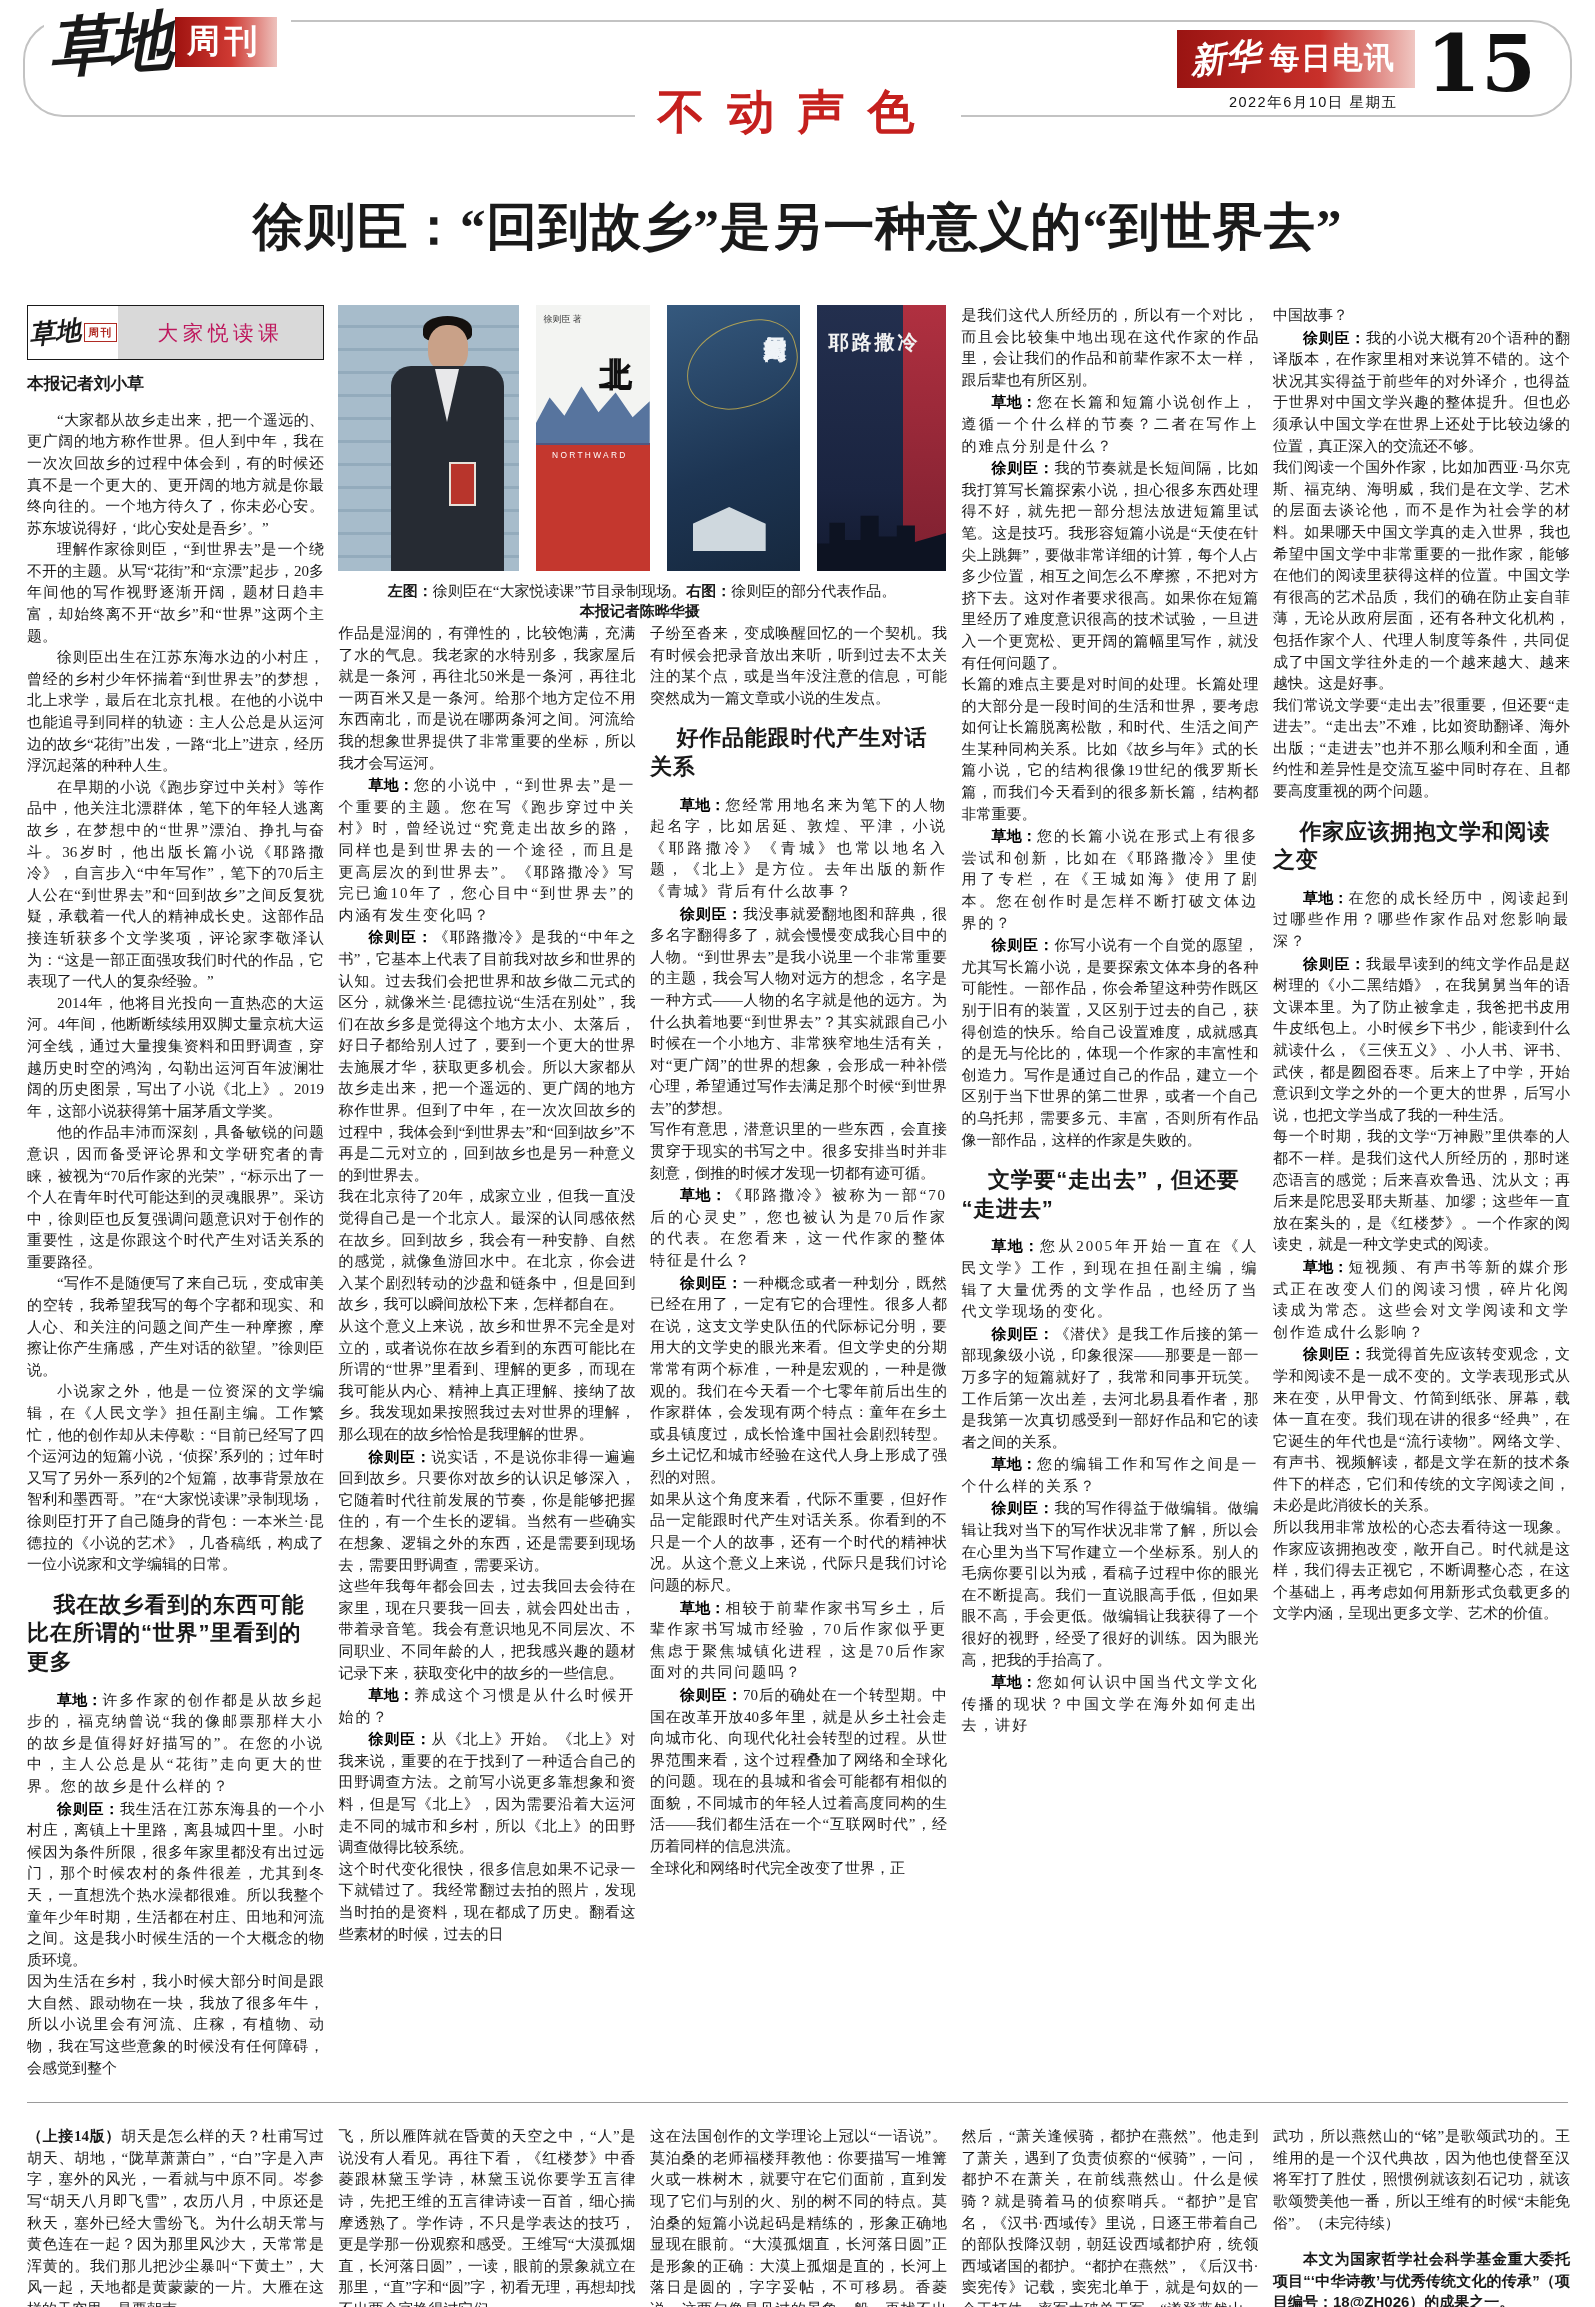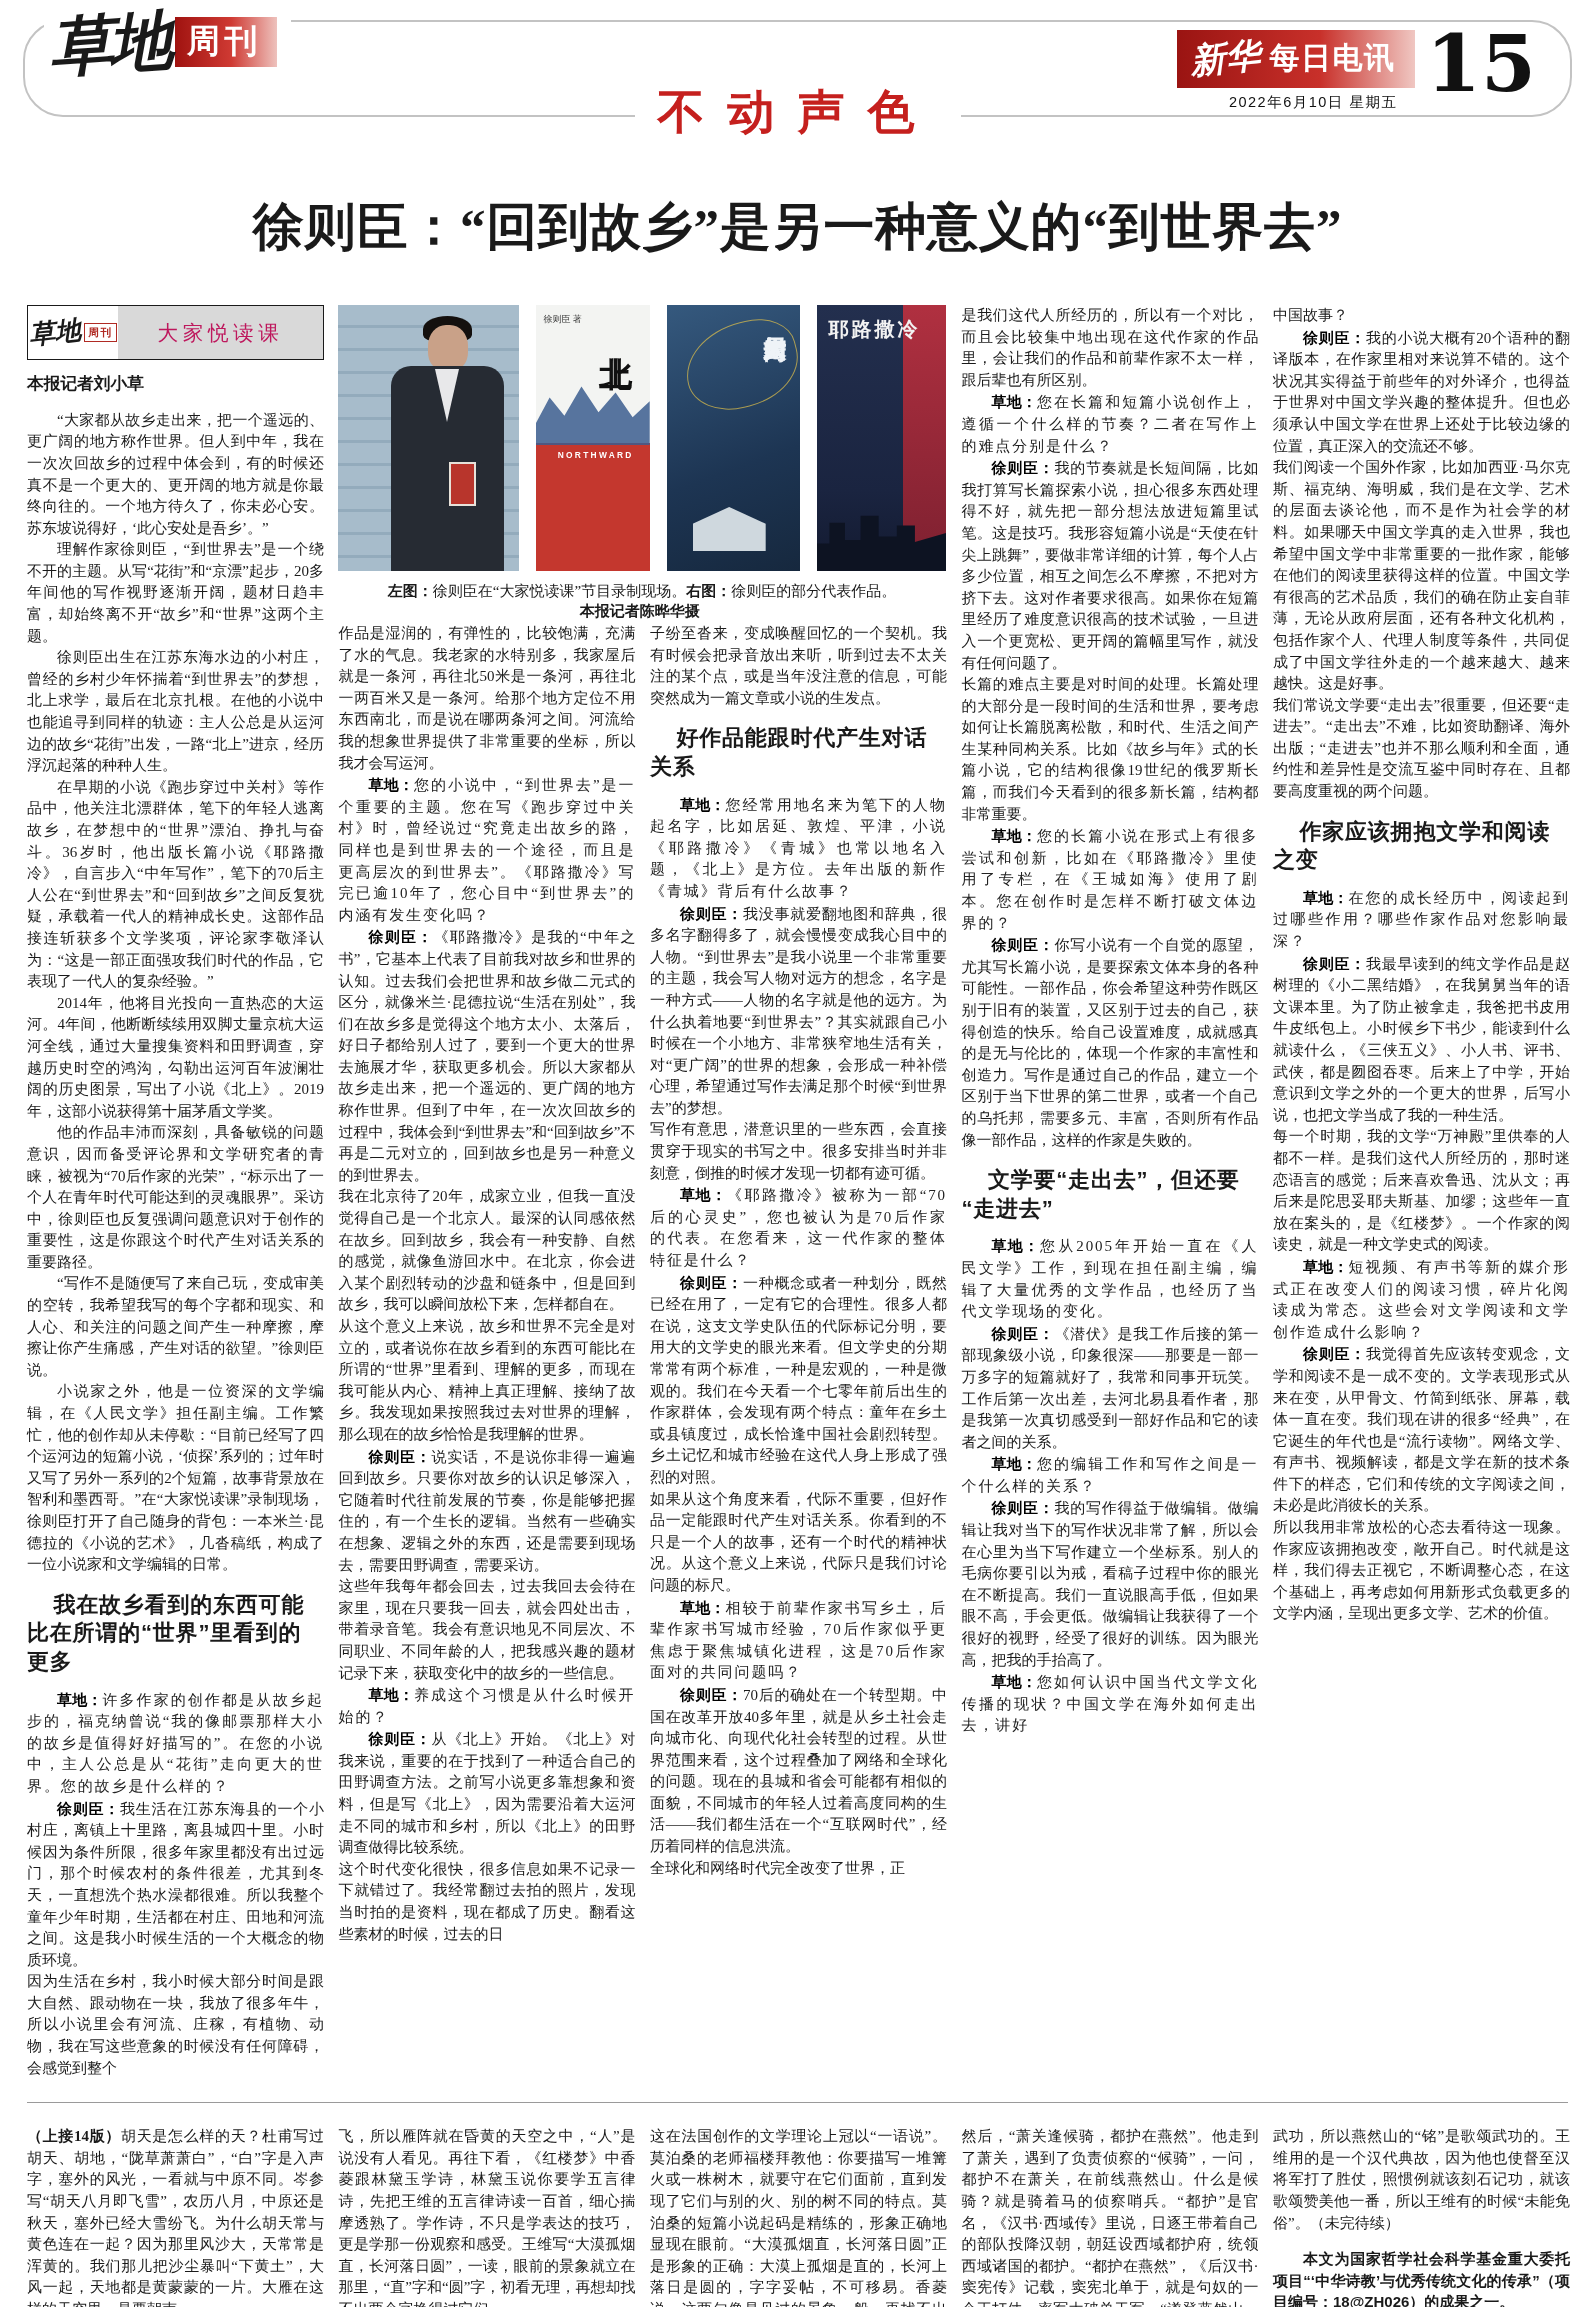--- a/index.html
+++ b/index.html
@@ -52,29 +52,29 @@
     background:repeating-linear-gradient(180deg,#a7bccb 0 20px,#93abbc 20px 23px); }
   .person-head { position:absolute; left:90px; top:20px; width:40px; height:46px; background:#c9a188; border-radius:45% 45% 40% 40%; }
   .person-hair { position:absolute; left:85px; top:10.7px; width:49px; height:26px; background:#14100e; border-radius:50% 50% 30% 30%; }
   .person-body { position:absolute; left:53px; top:61px; width:113px; height:206px; background:#262b33; border-radius:20px 20px 0 0; }
   .person-shirt { position:absolute; left:97px; top:64px; width:24px; height:53px; background:#e8e8ea; clip-path:polygon(50% 0,100% 0,50% 100%,0 0); }
   .person-book { position:absolute; left:111px; top:157px; width:27px; height:44px; background:#b8352c; border:2.3px solid #e7e2da; }
   .book { height:100%; position:relative; overflow:hidden; }
   .book1 { width:137px; background:linear-gradient(180deg,#f3f4f2 0 52%,#c4372e 52% 100%); }
   .book1 .mtn { position:absolute; left:0; top:67px; width:100%; height:73px; background:#3b5d8f; clip-path:polygon(0 70%,12% 35%,25% 60%,40% 20%,55% 55%,70% 28%,85% 62%,100% 40%,100% 100%,0 100%); opacity:.85; }
   .book1 .t { position:absolute; right:12px; top:26px; writing-mode:vertical-rl; font-weight:900; font-size:33px; color:#111; font-family:"Liberation Serif", serif; }
-  .book1 .e { position:absolute; right:16px; top:145px; font-family:"Liberation Sans", sans-serif; font-size:8.4px; letter-spacing:2.3px; color:#fff; font-weight:700; }
+  .book1 .e { position:absolute; right:22px; top:145px; font-family:"Liberation Sans", sans-serif; font-size:8.4px; letter-spacing:2.3px; color:#fff; font-weight:400; }
   .book1 .au { position:absolute; left:7.6px; top:7.6px; font-size:9px; color:#333; }
   .book2 { width:160px; background:linear-gradient(160deg,#35597e,#1d3553 60%,#16283e); }
   .book2 .bird { position:absolute; left:18px; top:18px; width:114px; height:84px; border:1.5px solid #e3c24a; border-radius:60% 40% 55% 45%; transform:rotate(-14deg); opacity:.7; }
   .book2 .house { position:absolute; left:26px; bottom:20px; width:73px; height:44px; background:#cfd8de; clip-path:polygon(0 38%,50% 0,100% 38%,100% 100%,0 100%); }
   .book2 .t { position:absolute; right:9px; top:13.7px; writing-mode:vertical-rl; font-weight:700; font-size:23px; color:#eef3f7; }
   .book3 { width:156px; background:linear-gradient(180deg,#232f4e,#1a2440 70%,#131a30); }
   .book3 .red { position:absolute; right:0; top:0; width:43px; height:100%; background:linear-gradient(180deg,#b03040,#7d2030); }
-  .book3 .t { position:absolute; left:12px; top:11px; font-weight:700; font-size:20px; color:#f2f2f2; letter-spacing:3px; }
+  .book3 .t { position:absolute; left:12px; top:24px; font-weight:700; font-size:20px; color:#f2f2f2; letter-spacing:3px; }
   .book3 .sky { position:absolute; left:0; bottom:0; width:100%; height:69px; background:#0d1322; clip-path:polygon(0 60%,10% 60%,10% 30%,22% 30%,22% 55%,34% 55%,34% 20%,48% 20%,48% 50%,62% 50%,62% 34%,76% 34%,76% 58%,100% 45%,100% 100%,0 100%); }
   .caption { margin-top:10.7px; font-size:15px; text-align:center; }
   .caption b { font-family:"Liberation Sans", sans-serif; }
   .credit { text-align:center; font-family:"Liberation Sans", sans-serif; font-weight:700; font-size:15px; margin-top:1.5px; padding-right:4.6px; }
   
   .bottom { margin:23px 27px 0; border-top:1.5px solid #9a9a9a; padding-top:23px; display:flex; gap:14.5px; }
   .bottom .col { width:297px; flex:0 0 297px; }
   p.note { text-indent:2em; font-family:"Liberation Sans", sans-serif; font-weight:700; margin-top:13.7px; }
 </style>
 </head>

